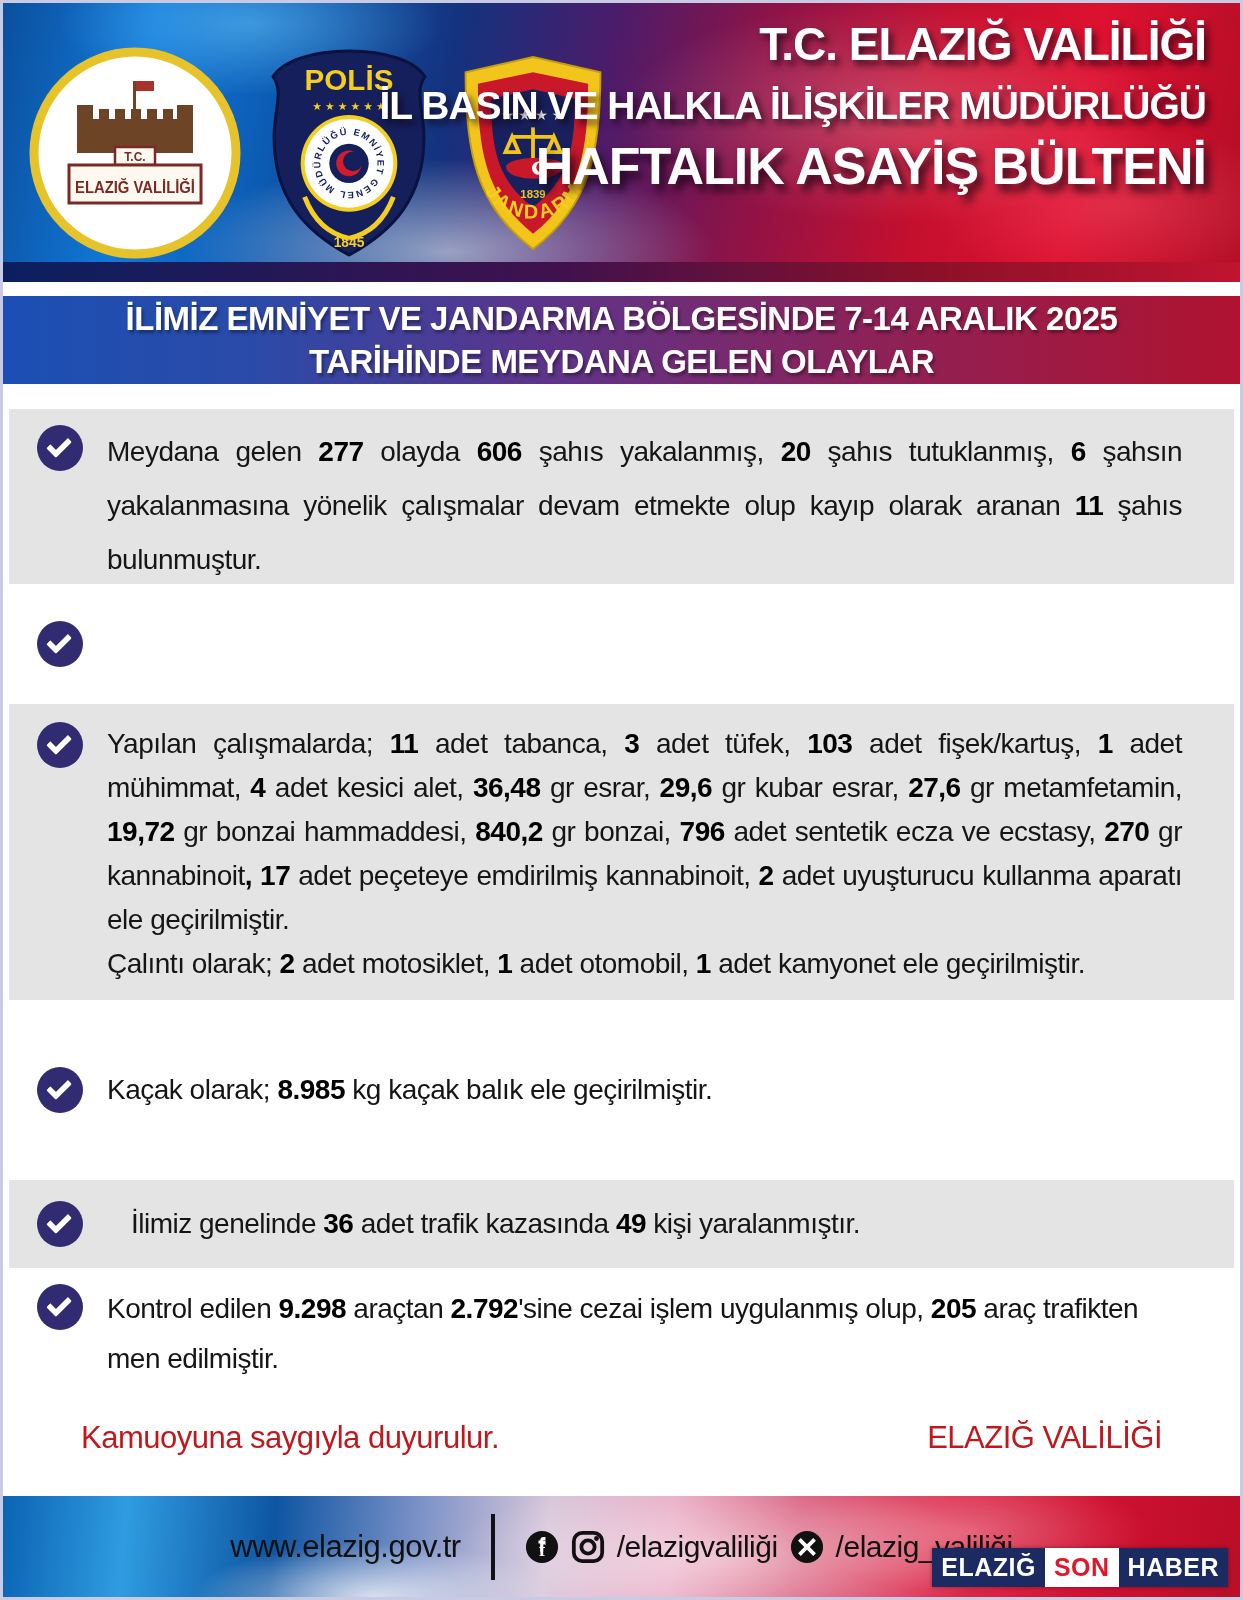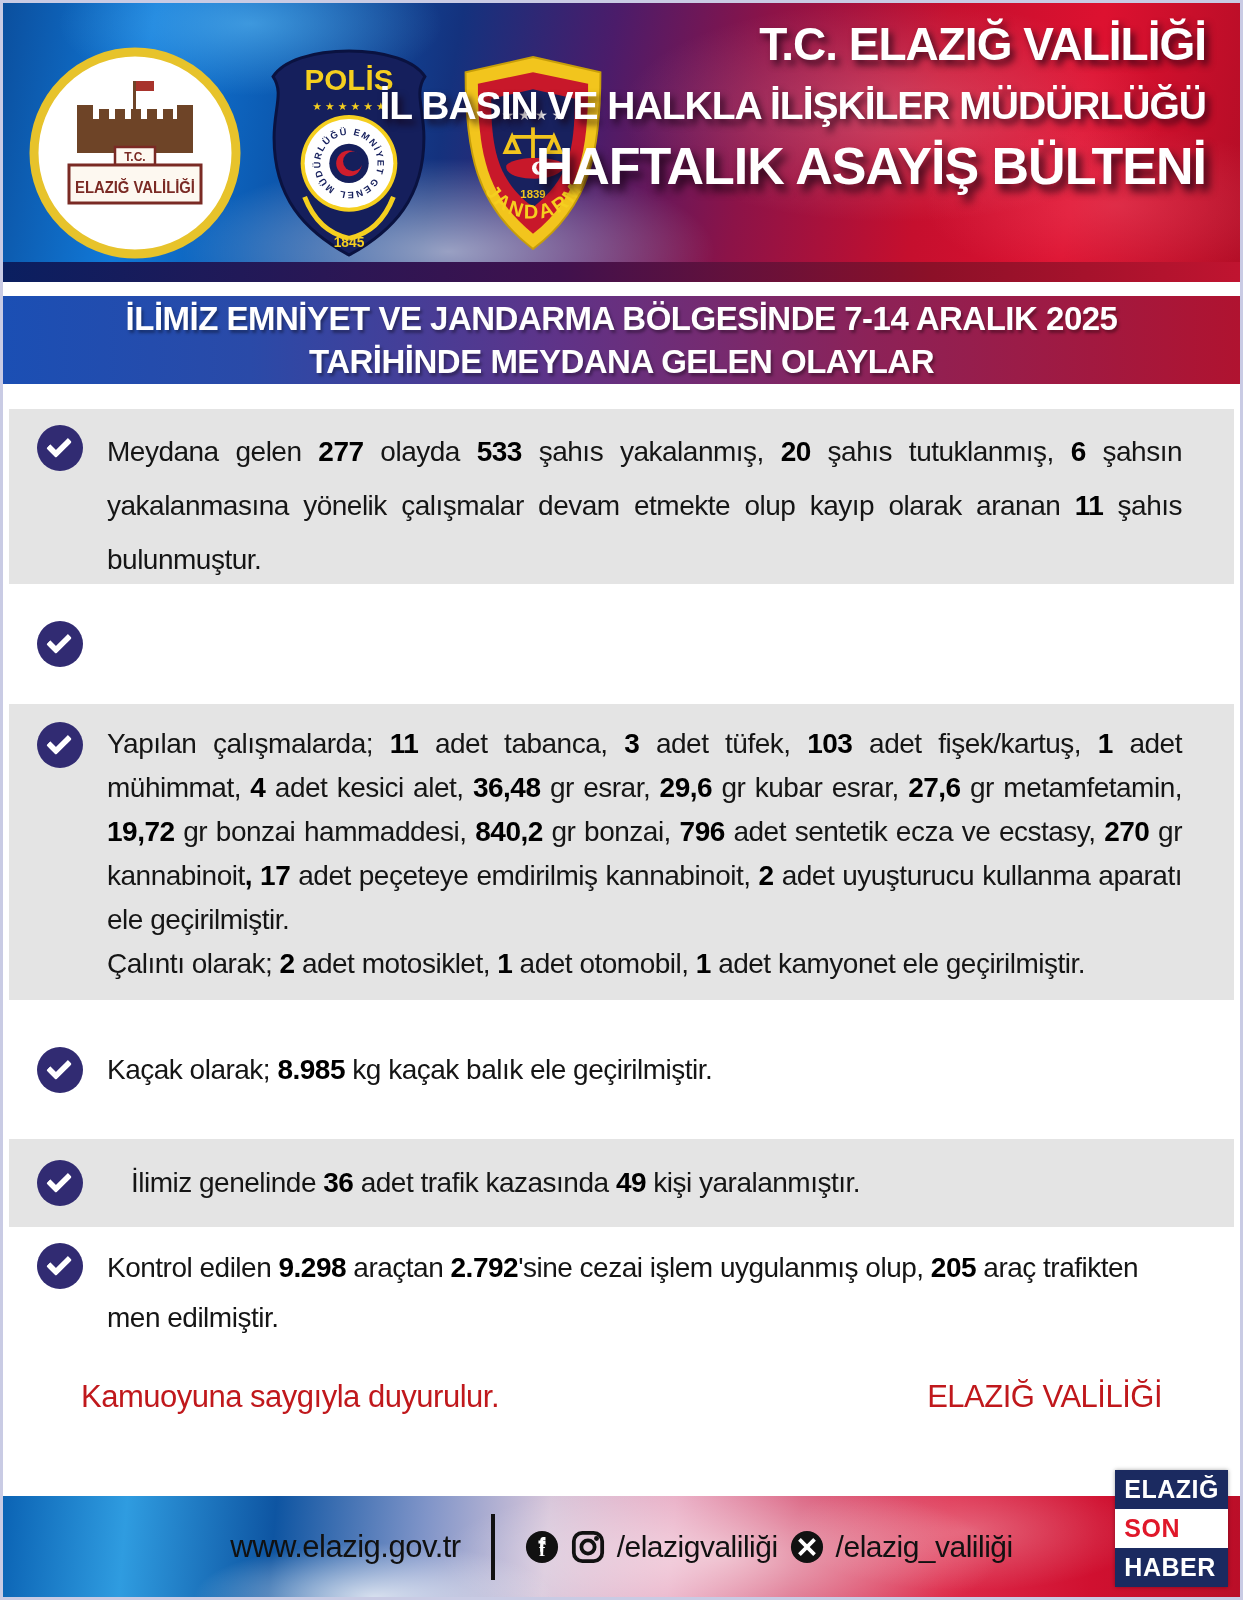--- a/index.html
+++ b/index.html
@@ -45,41 +45,41 @@
   .check::after{content:'';width:17px;height:8px;border-left:6px solid #fff;border-bottom:6px solid #fff;
     transform:rotate(-45deg) translate(1px,-3px);border-radius:2px;}
   .bullet-text{flex:1;font-size:28px;color:#151515;letter-spacing:-0.5px;}
   .bullet-text p{margin:0;}
   .bullet-text b{color:#000;}
   .bulletin:nth-child(1){height:175px;padding-top:16px;}
   .bulletin:nth-child(1) .bullet-text{line-height:54px;text-align:justify;}
   .bulletin:nth-child(2){height:120px;align-items:center;}
   .bulletin:nth-child(3){height:296px;padding-top:18px;}
   .bulletin:nth-child(3) .bullet-text{line-height:44px;text-align:justify;}
-  .bulletin:nth-child(4){height:139px;align-items:center;}
+  .bulletin:nth-child(4){height:180px;align-items:center;}
   .bulletin:nth-child(5){height:88px;align-items:center;gap:24px;}
   .bulletin:nth-child(6){height:134px;padding-top:16px;}
   .bulletin:nth-child(6) .bullet-text{line-height:50px;}
   .signoff{display:flex;justify-content:space-between;align-items:center;
     padding:18px 78px 0 78px;color:#c0181c;font-size:31px;letter-spacing:-0.5px;gap:40px;}
   
   .footer{
     position:relative;height:101px;flex:0 0 auto;display:flex;align-items:center;justify-content:center;
     background:
       radial-gradient(ellipse 300px 90px at 30% 100%, rgba(255,255,255,.75), rgba(255,255,255,0) 60%),
       radial-gradient(ellipse 430px 120px at 58% 60%, rgba(255,255,255,.5), rgba(255,255,255,0) 65%),
       radial-gradient(ellipse 300px 100px at 78% 35%, rgba(255,255,255,.28), rgba(255,255,255,0) 60%),
       linear-gradient(95deg,#0b63b4 0%,#2f9ce0 10%,#0e55a2 22%,#7f94c8 34%,#d8c6da 44%,#e8a9c2 54%,#d95f7e 64%,#dd2a4a 76%,#d01030 88%,#ba0e28 100%);
     color:#111;
   }
   .site-text{font-size:31px;letter-spacing:-0.5px;}
   .vdiv{width:4px;height:66px;background:#111;margin:0 30px;}
   .social{display:flex;align-items:center;gap:12px;font-size:30px;letter-spacing:-0.5px;}
   .sicon{width:34px;height:34px;flex:0 0 auto;}
-  .watermark{position:absolute;right:12px;bottom:10px;display:flex;font-weight:bold;font-size:25px;letter-spacing:0.5px;box-shadow:0 0 4px rgba(0,0,0,.35);flex-direction:column;}
+  .watermark{position:absolute;right:12px;bottom:10px;display:flex;font-weight:bold;font-size:25px;letter-spacing:0.5px;box-shadow:0 0 4px rgba(0,0,0,.35);}
   .wm-a{background:#1b2a60;color:#fff;padding:5px 9px;}
   .wm-b{background:#fff;color:#e0182a;padding:5px 9px;}
 </style>
 </head>
 <body>
 
 <div class="page">
 
   <div class="header">
     <div class="logo-row">
@@ -157,21 +157,21 @@
   <div class="banner">
     <div>İLİMİZ EMNİYET VE JANDARMA BÖLGESİNDE 7-14 ARALIK 2025</div>
     <div>TARİHİNDE MEYDANA GELEN OLAYLAR</div>
   </div>
 
   <div class="content">
     <div id="bulletin-list">
         <div class="bulletin">
           <span class="check"></span>
           <div class="bullet-text">
-            <p><span>Meydana gelen </span><b>277</b><span> olayda </span><b>533</b><span> şahıs yakalanmış, </span><b>20</b><span> şahıs tutuklanmış, </span><b>6</b><span> şahsın yakalanmasına yönelik çalışmalar devam etmekte olup kayıp olarak aranan </span><b>11</b><span> şahıs bulunmuştur.</span></p>
+            <p><span>Meydana gelen </span><b>277</b><span> olayda </span><b>606</b><span> şahıs yakalanmış, </span><b>20</b><span> şahıs tutuklanmış, </span><b>6</b><span> şahsın yakalanmasına yönelik çalışmalar devam etmekte olup kayıp olarak aranan </span><b>11</b><span> şahıs bulunmuştur.</span></p>
           </div>
         </div>
         <div class="bulletin">
           <span class="check"></span>
         </div>
         <div class="bulletin">
           <span class="check"></span>
           <div class="bullet-text">
             <p><span>Yapılan çalışmalarda; </span><b>11</b><span> adet tabanca, </span><b>3</b><span> adet tüfek, </span><b>103</b><span> adet fişek/kartuş, </span><b>1</b><span> adet mühimmat, </span><b>4</b><span> adet kesici alet, </span><b>36,48</b><span> gr esrar, </span><b>29,6</b><span> gr kubar esrar, </span><b>27,6</b><span> gr metamfetamin, </span><b>19,72</b><span> gr bonzai hammaddesi, </span><b>840,2</b><span> gr bonzai, </span><b>796</b><span> adet sentetik ecza ve ecstasy, </span><b>270</b><span> gr kannabinoit</span><b>,</b><span> </span><b>17</b><span> adet peçeteye emdirilmiş kannabinoit, </span><b>2</b><span> adet uyuşturucu kullanma aparatı ele geçirilmiştir.</span></p>
             <p><span>Çalıntı olarak; </span><b>2</b><span> adet motosiklet, </span><b>1</b><span> adet otomobil, </span><b>1</b><span> adet kamyonet ele geçirilmiştir.</span></p>

